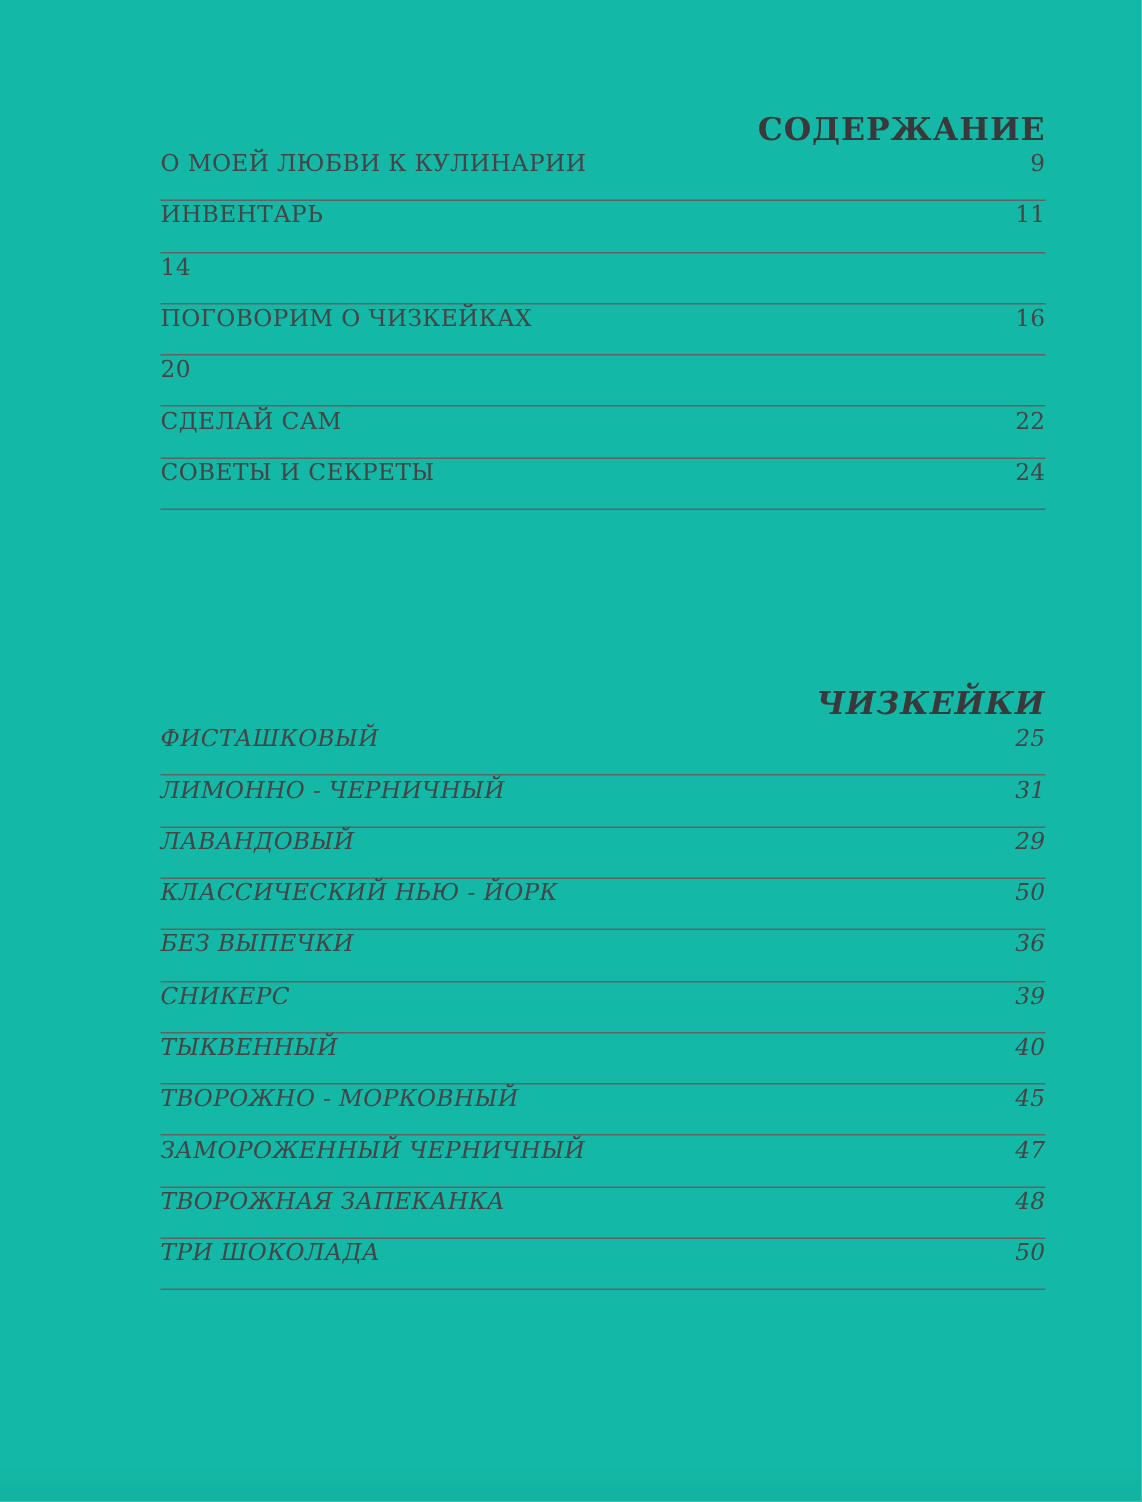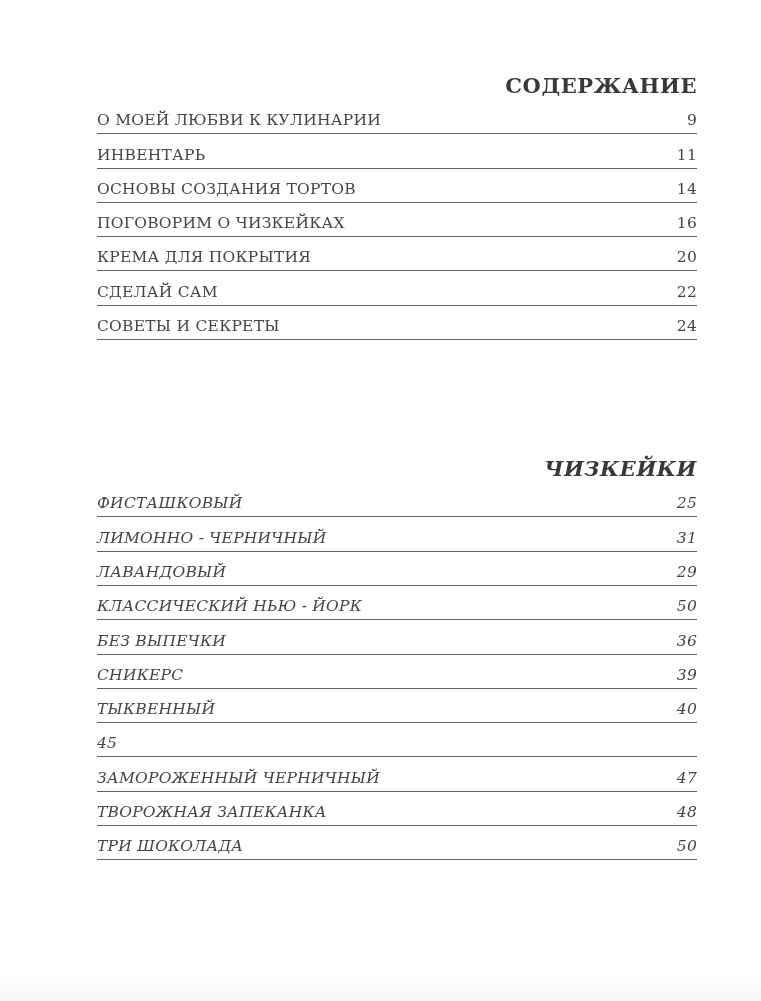--- a/index.html
+++ b/index.html
@@ -2,21 +2,21 @@
 <html><head>
 <meta charset="utf-8">
 <style>
   html, body { margin: 0; padding: 0; }
   body { background: #e9e9e9; }
 
   .page {
     position: relative;
     width: 761px;
     height: 1001px;
-    background: #ffffff;
+    background: #14b8a6;
     overflow: hidden;
     font-family: "DejaVu Serif", serif;
     margin: 0 auto;
   }
   
   .page::after {
     content: "";
     position: absolute;
     left: 0; right: 0; bottom: 0;
     height: 26px;
@@ -48,23 +48,24 @@
   ul.toc-list {
     list-style: none;
     margin: 2px 0 0 0;
     padding: 0;
   }
   li.toc-entry {
     box-sizing: border-box;
     height: 34.3px;
     display: flex;
     justify-content: space-between;
-    align-items: flex-end;
-    padding-bottom: 4px;
+    align-items: center;
+    padding-bottom: 15px;
     border-bottom: 1px solid #626264;
+    margin-left: 10px;
   }
   .toc-entry-label {
     font-size: 15.5px;
     line-height: 18px;
     color: #454446;
     letter-spacing: 0.25px;
     white-space: nowrap;
   }
   .toc-entry-page {
     font-size: 15.5px;
@@ -86,31 +87,29 @@
     <span class="toc-entry-label">О МОЕЙ ЛЮБВИ К КУЛИНАРИИ</span>
     <span class="toc-entry-page">9</span>
   </li>
 
   <li class="toc-entry">
     <span class="toc-entry-label">ИНВЕНТАРЬ</span>
     <span class="toc-entry-page">11</span>
   </li>
 
   <li class="toc-entry">
-    <span class="toc-entry-label">ОСНОВЫ СОЗДАНИЯ ТОРТОВ</span>
     <span class="toc-entry-page">14</span>
   </li>
 
   <li class="toc-entry">
     <span class="toc-entry-label">ПОГОВОРИМ О ЧИЗКЕЙКАХ</span>
     <span class="toc-entry-page">16</span>
   </li>
 
   <li class="toc-entry">
-    <span class="toc-entry-label">КРЕМА ДЛЯ ПОКРЫТИЯ</span>
     <span class="toc-entry-page">20</span>
   </li>
 
   <li class="toc-entry">
     <span class="toc-entry-label">СДЕЛАЙ САМ</span>
     <span class="toc-entry-page">22</span>
   </li>
 
   <li class="toc-entry">
     <span class="toc-entry-label">СОВЕТЫ И СЕКРЕТЫ</span>
@@ -152,20 +151,21 @@
     <span class="toc-entry-page">39</span>
   </li>
 
   <li class="toc-entry">
     <span class="toc-entry-label">ТЫКВЕННЫЙ</span>
     <span class="toc-entry-page">40</span>
   </li>
 
 
   <li class="toc-entry">
+    <span class="toc-entry-label">ТВОРОЖНО - МОРКОВНЫЙ</span>
     <span class="toc-entry-page">45</span>
   </li>
 
   <li class="toc-entry">
     <span class="toc-entry-label">ЗАМОРОЖЕННЫЙ ЧЕРНИЧНЫЙ</span>
     <span class="toc-entry-page">47</span>
   </li>
 
   <li class="toc-entry">
     <span class="toc-entry-label">ТВОРОЖНАЯ ЗАПЕКАНКА</span>

